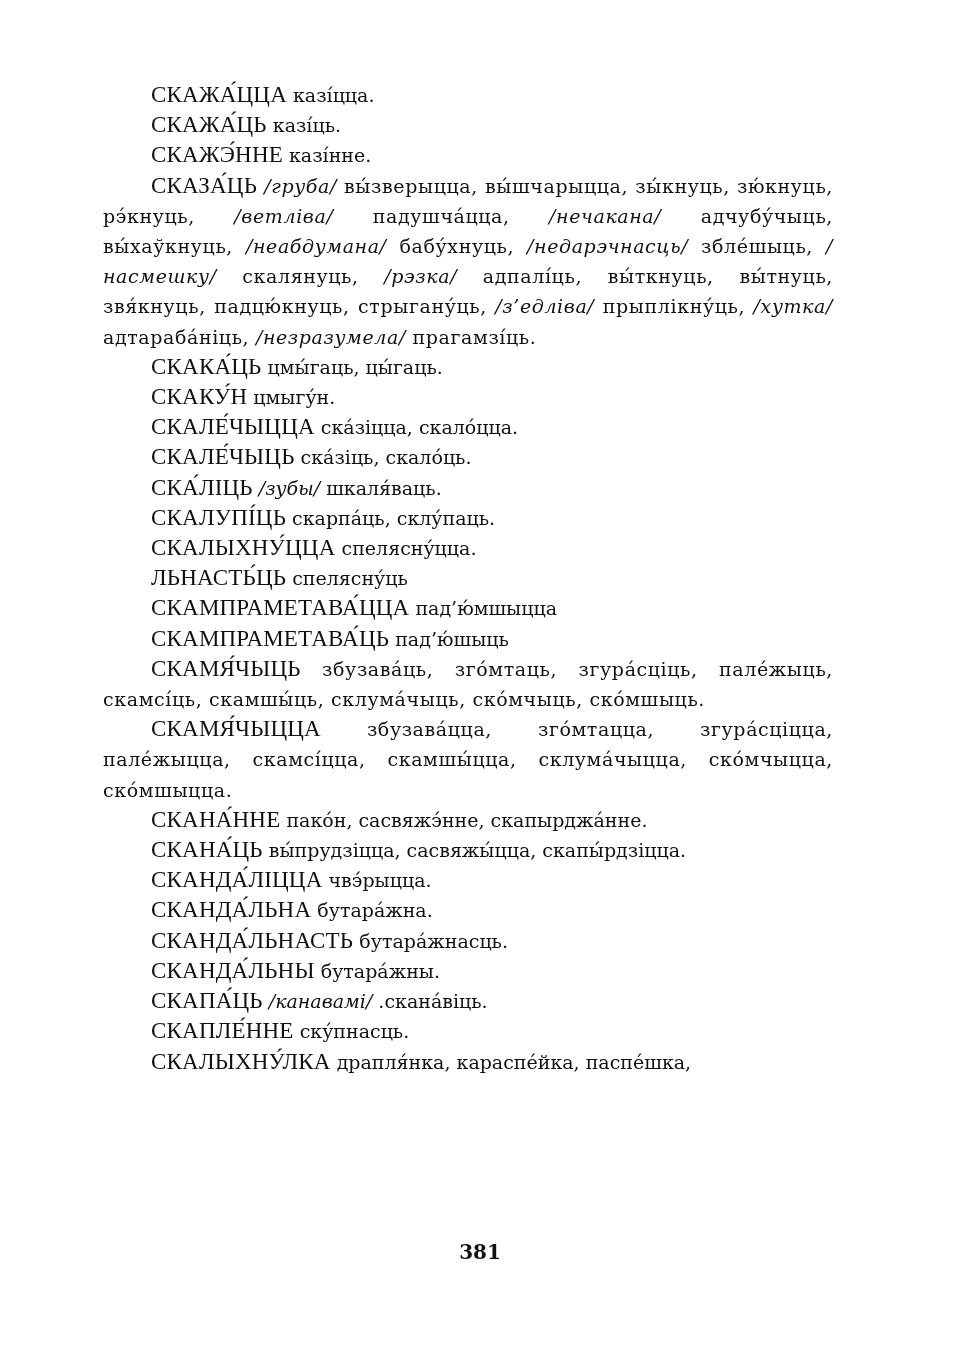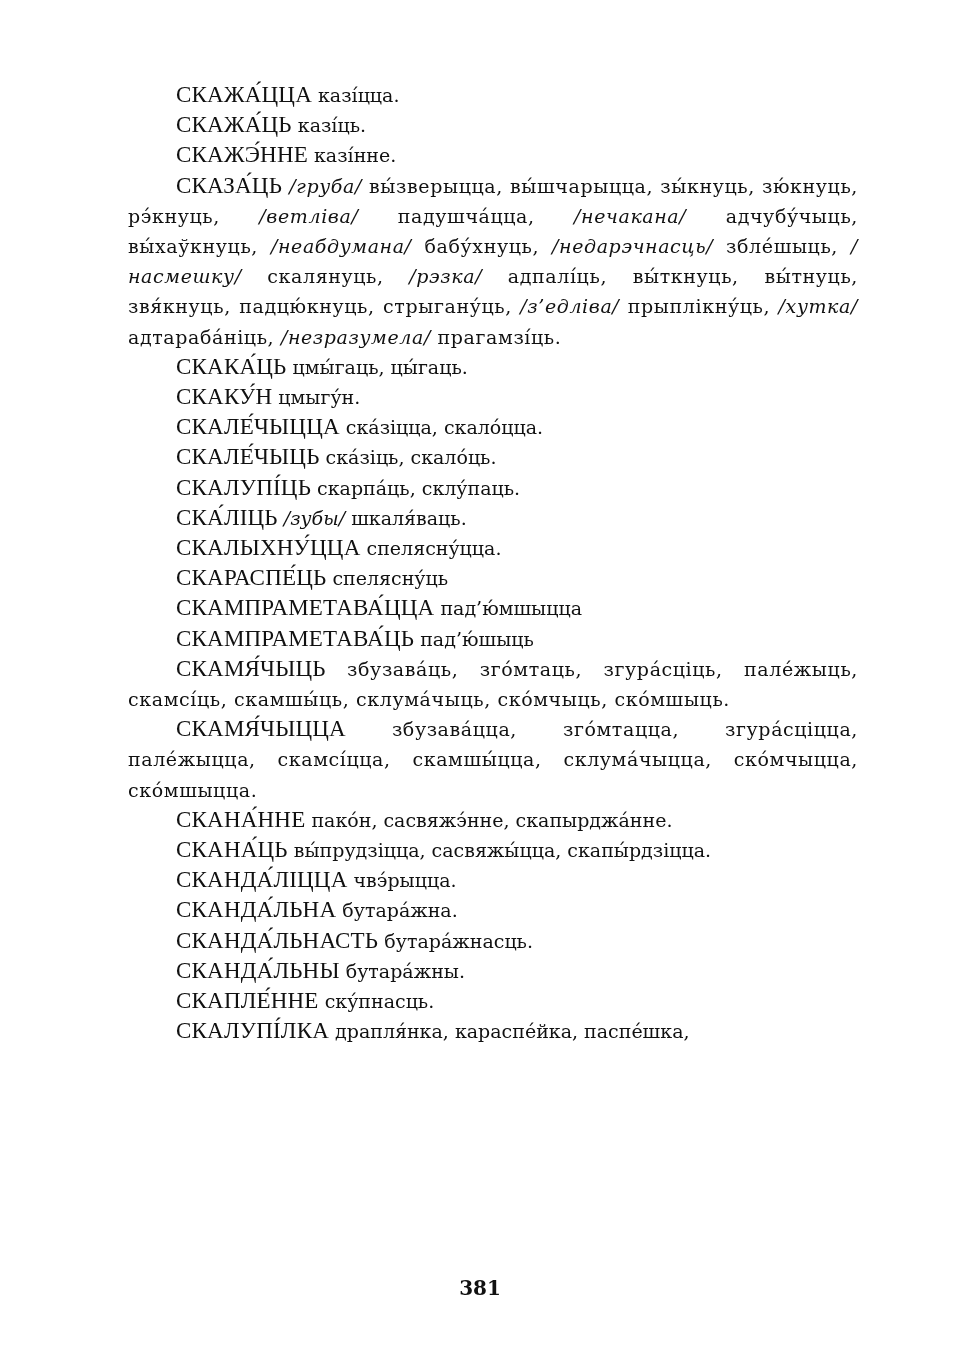--- a/index.html
+++ b/index.html
@@ -10,21 +10,21 @@
     body {
       width: 960px;
       height: 1357px;
       position: relative;
       overflow: hidden;
       font-family: "Liberation Serif", "DejaVu Serif", serif;
       color: #111111;
     }
     .page {
       position: absolute;
-      left: 128px;
+      left: 103px;
       top: 80px;
       width: 730px;
     }
     .entry {
       font-size: 22px;
       line-height: 30.2px;
       text-align: justify;
       text-indent: 48px;
       margin: 0;
     }
@@ -45,21 +45,21 @@
       font-style: italic;
       font-size: 19px;
     }
     .wide .syn, .wide .note {
       letter-spacing: 0.6px;
     }
     .page-number {
       position: absolute;
       left: 0;
       width: 960px;
-      top: 1276px;
+      top: 1240px;
       text-align: center;
       font-family: "DejaVu Serif", "Liberation Serif", serif;
       font-weight: bold;
       font-size: 20px;
     }
   </style>
 </head>
 <body>
 
 <div class="page">
@@ -84,30 +84,30 @@
   <p class="entry single">
     <span class="hw">СКАКУ́Н</span><span class="syn"> цмыгу́н.</span>
   </p>
   <p class="entry single">
     <span class="hw">СКАЛЕ́ЧЫЦЦА</span><span class="syn"> ска́зіцца, скало́цца.</span>
   </p>
   <p class="entry single">
     <span class="hw">СКАЛЕ́ЧЫЦЬ</span><span class="syn"> ска́зіць, скало́ць.</span>
   </p>
   <p class="entry single">
-    <span class="hw">СКАЛУПІ́ЦЬ</span><span class="syn"> скарпа́ць, склу́паць.</span>
+    <span class="hw">СКА́ЛІЦЬ</span><span class="note"> /зубы/ </span><span class="syn">шкаля́ваць.</span>
   </p>
   <p class="entry single">
-    <span class="hw">СКА́ЛІЦЬ</span><span class="note"> /зубы/ </span><span class="syn">шкаля́ваць.</span>
+    <span class="hw">СКАЛУПІ́ЦЬ</span><span class="syn"> скарпа́ць, склу́паць.</span>
   </p>
   <p class="entry single">
     <span class="hw">СКАЛЫХНУ́ЦЦА</span><span class="syn"> спелясну́цца.</span>
   </p>
   <p class="entry single">
-    <span class="hw">СКАРАСПЕ́ЦЬ</span><span class="syn"> спелясну́ць</span>
+    <span class="hw">ЛЬНАСТЬ́ЦЬ</span><span class="syn"> спелясну́ць</span>
   </p>
   <p class="entry single">
     <span class="hw">СКАМПРАМЕТАВА́ЦЦА</span><span class="syn"> пад’ю́мшыцца</span>
   </p>
   <p class="entry single">
     <span class="hw">СКАМПРАМЕТАВА́ЦЬ</span><span class="syn"> пад’ю́шыць</span>
   </p>
 
   <p class="entry wide">
     <span class="hw">СКАМЯ́ЧЫЦЬ</span><span class="syn"> збузава́ць, зго́мтаць, згура́сціць, пале́жыць, скамсі́ць, скамшы́ць, склума́чыць, ско́мчыць, ско́мшыць.</span>
@@ -128,21 +128,24 @@
   <p class="entry single">
     <span class="hw">СКАНДА́ЛЬНА</span><span class="syn"> бутара́жна.</span>
   </p>
   <p class="entry single">
     <span class="hw">СКАНДА́ЛЬНАСТЬ</span><span class="syn"> бутара́жнасць.</span>
   </p>
   <p class="entry single">
     <span class="hw">СКАНДА́ЛЬНЫ</span><span class="syn"> бутара́жны.</span>
   </p>
   <p class="entry single">
+    <span class="hw">СКАПА́ЦЬ</span><span class="note"> /канавамі/ </span><span class="syn">.скана́віць.</span>
+  </p>
+  <p class="entry single">
     <span class="hw">СКАПЛЕ́ННЕ</span><span class="syn"> ску́пнасць.</span>
   </p>
   <p class="entry single">
-    <span class="hw">СКАЛУПІ́ЛКА</span><span class="syn"> драпля́нка, караспе́йка, паспе́шка,</span>
+    <span class="hw">СКАЛЫХНУ́ЛКА</span><span class="syn"> драпля́нка, караспе́йка, паспе́шка,</span>
   </p>
 
 </div>
 
 <div class="page-number">381</div>
 
 </body></html>

